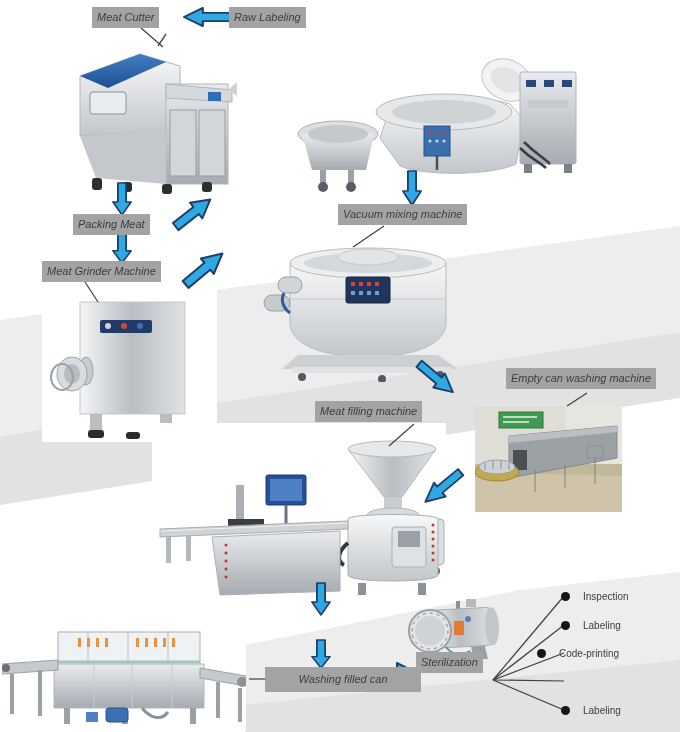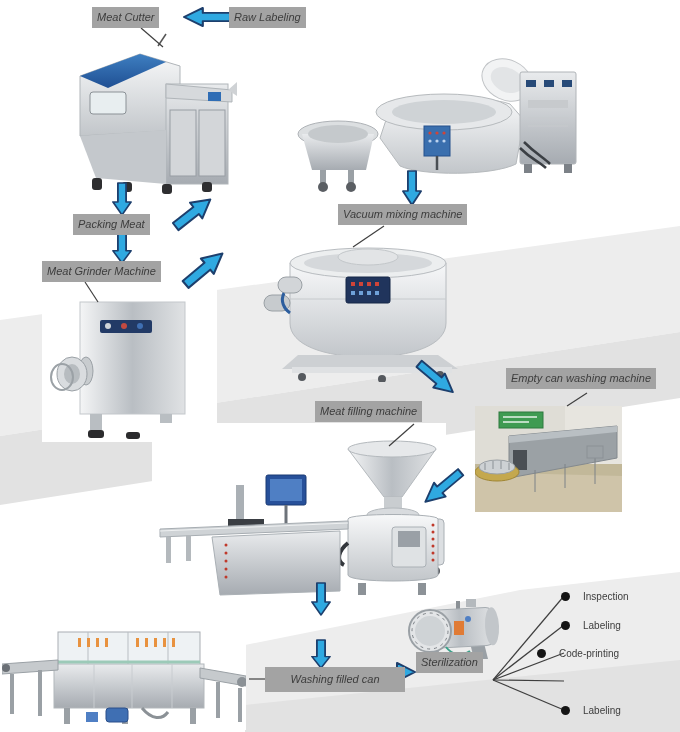--- a/index.html
+++ b/index.html
@@ -341,21 +341,21 @@
       <polygon points="0,6.5 26,6.5 26,1 44,11 26,21 26,15.5 0,15.5"></polygon>
     </svg>
 
   <div class="label" style="left:92px;top:7px">Meat Cutter</div>
   <div class="label" style="left:229px;top:7px">Raw Labeling</div>
   <div class="label" style="left:73px;top:214px">Packing Meat</div>
   <div class="label" style="left:42px;top:261px">Meat Grinder Machine</div>
   <div class="label" style="left:338px;top:204px">Vacuum mixing machine</div>
   <div class="label" style="left:315px;top:401px">Meat filling machine</div>
   <div class="label" style="left:506px;top:368px">Empty can washing machine</div>
-  <div class="label center" style="left:265px;top:667px;white-space:normal;width:132px;padding:2px 4px;line-height:21px">
+  <div class="label center" style="left:265px;top:667px;white-space:normal;width:132px;padding:2px 12px;line-height:21px">
     <div>Washing filled can</div>
   </div>
   <div class="label" style="left:416px;top:652px">Sterilization</div>
 
   <div class="fan-item" style="left:561px;top:587px">
     <span class="dot"></span>
     <span>Inspection</span>
   </div>
   <div class="fan-item" style="left:561px;top:616px">
     <span class="dot"></span>

